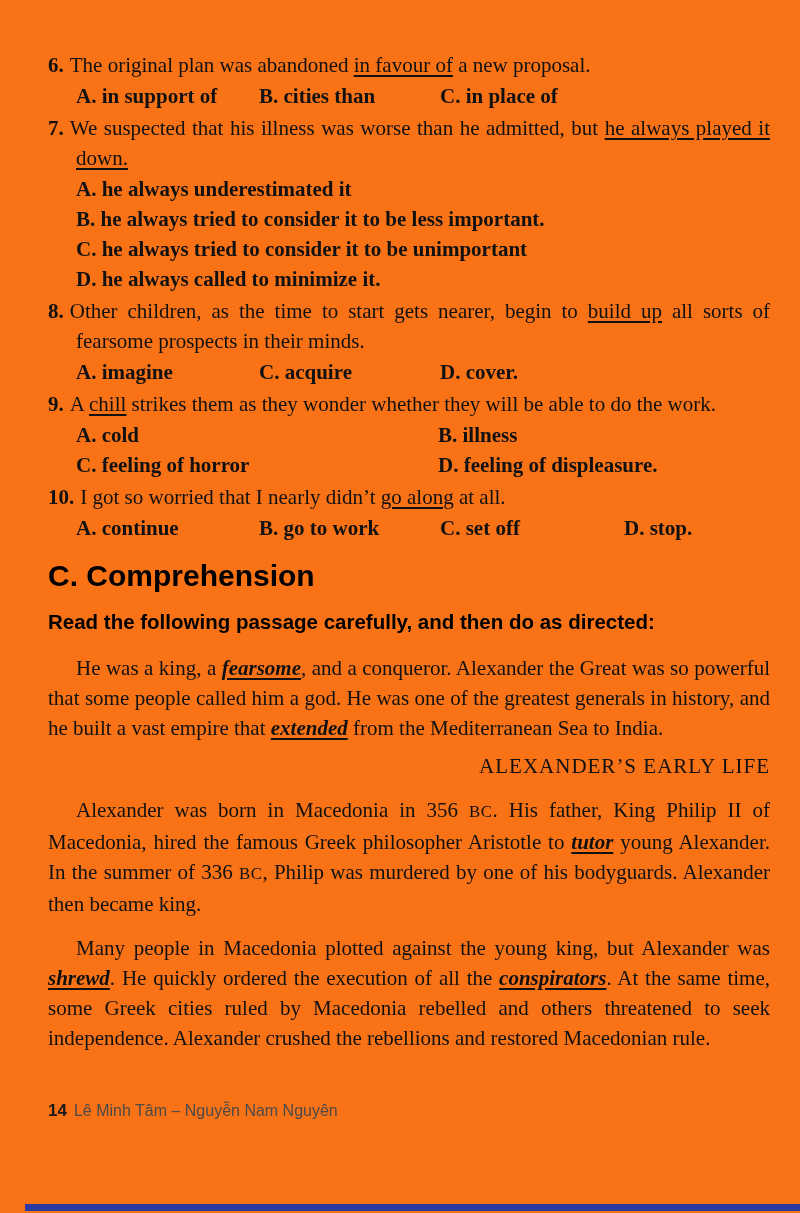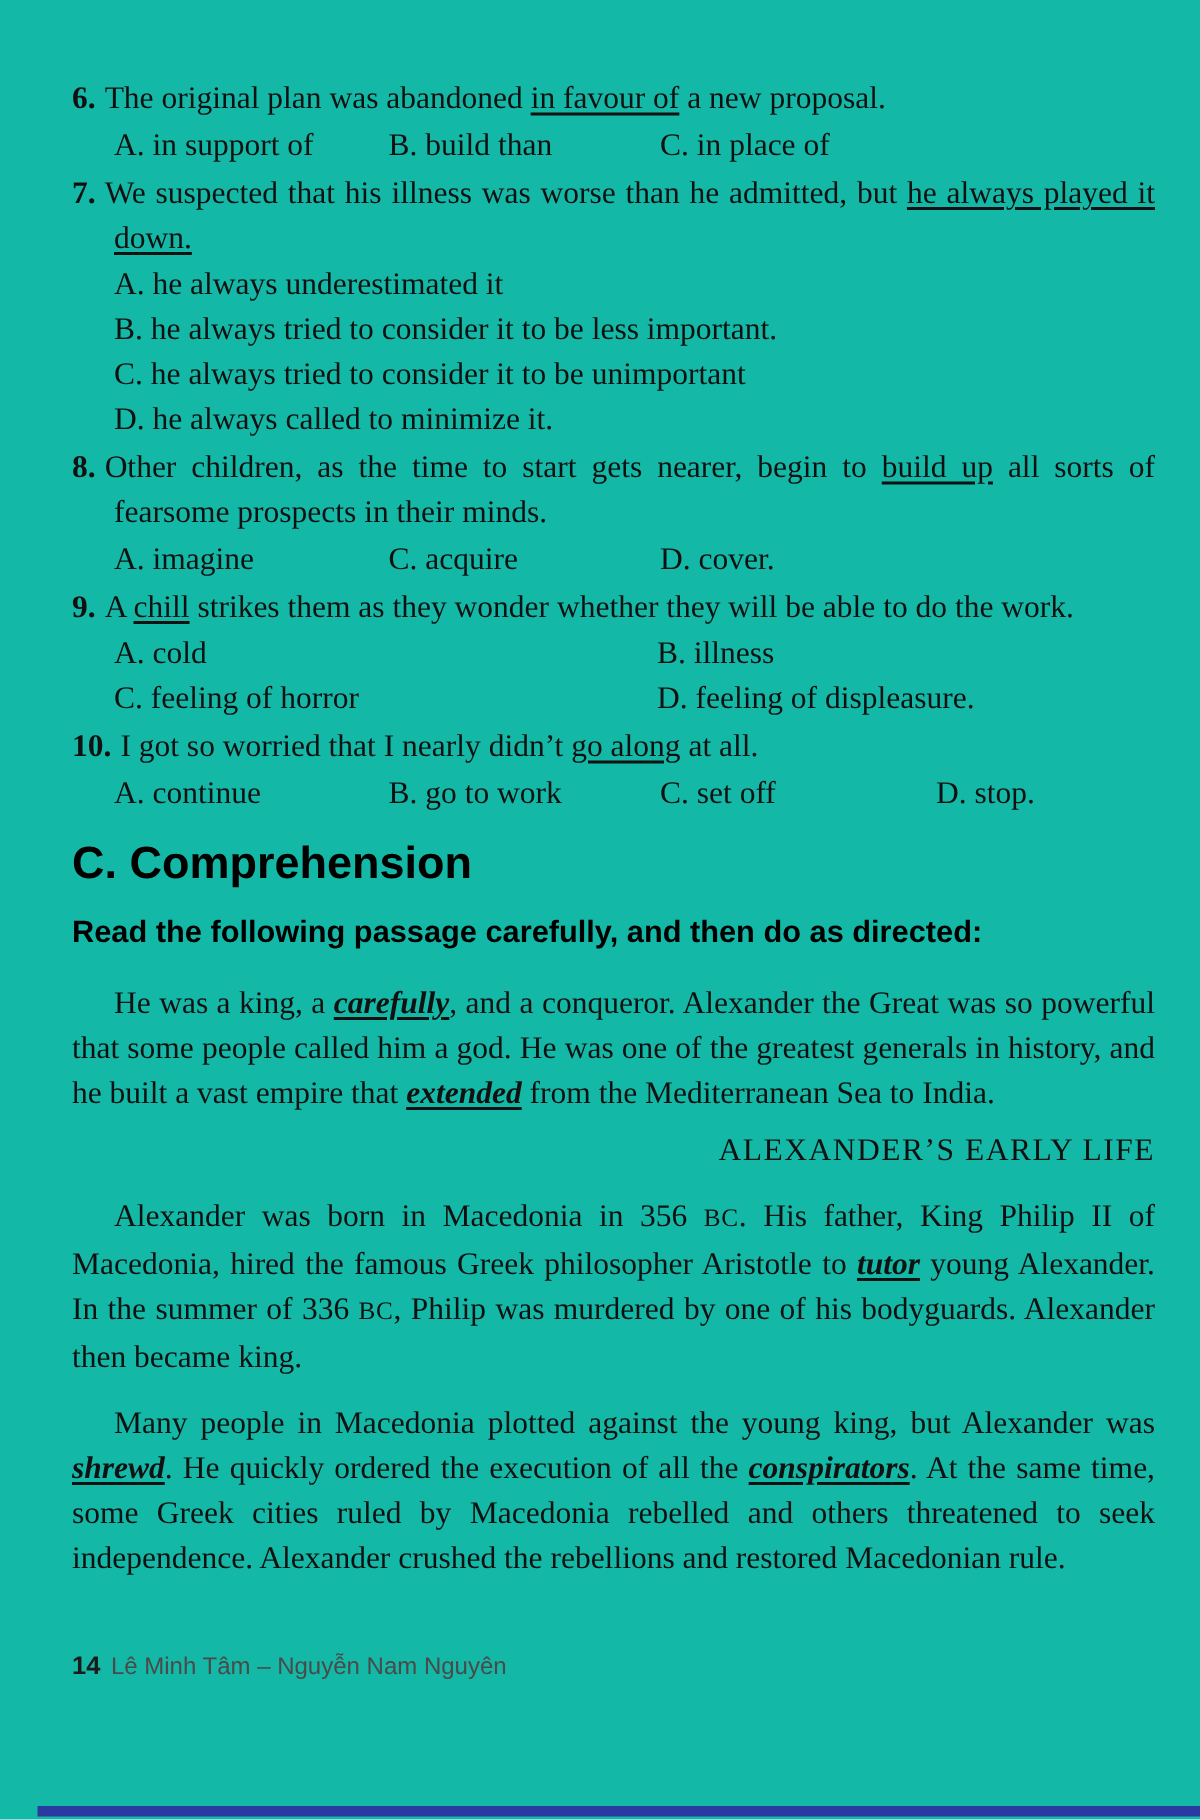--- a/index.html
+++ b/index.html
@@ -1,41 +1,41 @@
 <!DOCTYPE html>
 <html><head>
 <meta charset="utf-8">
 <style>
   * { margin: 0; padding: 0; box-sizing: border-box; }
   html, body { background: #ffffff; }
   .page {
     position: relative;
     width: 800px;
     height: 1213px;
-    background: #14b8a6;
+    background: #f97316;
     overflow: hidden;
     font-family: "Liberation Serif", "DejaVu Serif", serif;
     color: #111111;
     font-size: 21px;
     line-height: 30px;
   }
   .content {
     padding: 50px 30px 0 48px;
   }
   
   .question { margin-bottom: 2px; }
   .qhead {
     padding-left: 28px;
     text-indent: -28px;
     text-align: justify;
   }
   .qhead.single { text-align: left; }
   .qnum { font-weight: bold; margin-right: 6px; }
   .u { text-decoration: underline; text-underline-offset: 3px; text-decoration-thickness: 1.5px; }
-  .opts { margin-left: 28px; margin-top: 1px; margin-bottom: 2px; }
+  .opts { margin-left: 28px; margin-top: 1px; margin-bottom: 2px; font-weight: bold; }
   .opts-row4 {
     display: grid;
     grid-template-columns: 183px 181px 184px 1fr;
   }
   .opts-grid2 {
     display: grid;
     grid-template-columns: 362px 1fr;
   }
   .opts-stack .opt { display: block; }
   .opt { white-space: nowrap; }
@@ -101,21 +101,21 @@
 </head>
 <body>
 
 <div class="page">
   <div class="content">
 
     <div class="question">
       <div class="qhead single"><span class="qnum">6.</span><span><span>The original plan was abandoned </span><span class="u">in favour of</span><span> a new proposal.</span></span></div>
       <div class="opts opts-row4">
         <span class="opt"><span>A.</span> <span>in support of</span></span>
-        <span class="opt"><span>B.</span> <span>build than</span></span>
+        <span class="opt"><span>B.</span> <span>cities than</span></span>
         <span class="opt"><span>C.</span> <span>in place of</span></span>
       </div>
     </div>
 
     <div class="question">
       <div class="qhead"><span class="qnum">7.</span><span><span>We suspected that his illness was worse than he admitted, but </span><span class="u">he always played it down.</span></span></div>
       <div class="opts opts-stack">
         <span class="opt"><span>A.</span> <span>he always underestimated it</span></span>
         <span class="opt"><span>B.</span> <span>he always tried to consider it to be less important.</span></span>
         <span class="opt"><span>C.</span> <span>he always tried to consider it to be unimportant</span></span>
@@ -148,21 +148,21 @@
         <span class="opt"><span>A.</span> <span>continue</span></span>
         <span class="opt"><span>B.</span> <span>go to work</span></span>
         <span class="opt"><span>C.</span> <span>set off</span></span>
         <span class="opt"><span>D.</span> <span>stop.</span></span>
       </div>
     </div>
 
     <h1 class="section-title">C. Comprehension</h1>
     <h2 class="instruction">Read the following passage carefully, and then do as directed:</h2>
 
-    <p class="para"><span>He was a king, a </span><span class="kw">carefully</span><span>, and a conqueror. Alexander the Great was so powerful that some people called him a god. He was one of the greatest generals in history, and he built a vast empire that </span><span class="kw">extended</span><span> from the Mediterranean Sea to India.</span></p>
+    <p class="para"><span>He was a king, a </span><span class="kw">fearsome</span><span>, and a conqueror. Alexander the Great was so powerful that some people called him a god. He was one of the greatest generals in history, and he built a vast empire that </span><span class="kw">extended</span><span> from the Mediterranean Sea to India.</span></p>
 
     <div class="passage-heading">ALEXANDER’S EARLY LIFE</div>
 
     <p class="para"><span>Alexander was born in Macedonia in 356 </span><span class="sc">BC</span><span>. His father, King Philip II of Macedonia, hired the famous Greek philosopher Aristotle to </span><span class="kw">tutor</span><span> young Alexander. In the summer of 336 </span><span class="sc">BC</span><span>, Philip was murdered by one of his bodyguards. Alexander then became king.</span></p>
 
     <p class="para"><span>Many people in Macedonia plotted against the young king, but Alexander was </span><span class="kw">shrewd</span><span>. He quickly ordered the execution of all the </span><span class="kw">conspirators</span><span>. At the same time, some Greek cities ruled by Macedonia rebelled and others threatened to seek independence. Alexander crushed the rebellions and restored Macedonian rule.</span></p>
 
   </div>
 
   <div class="footer">

